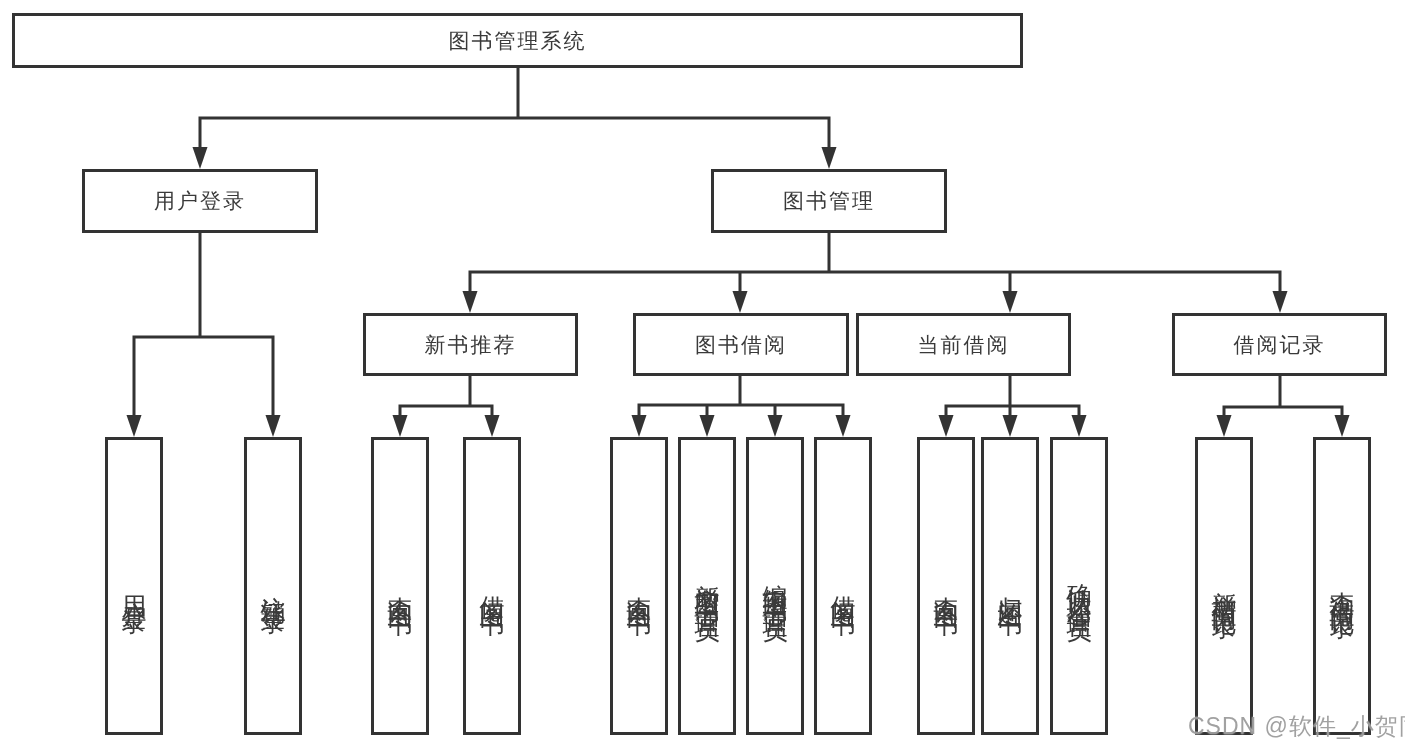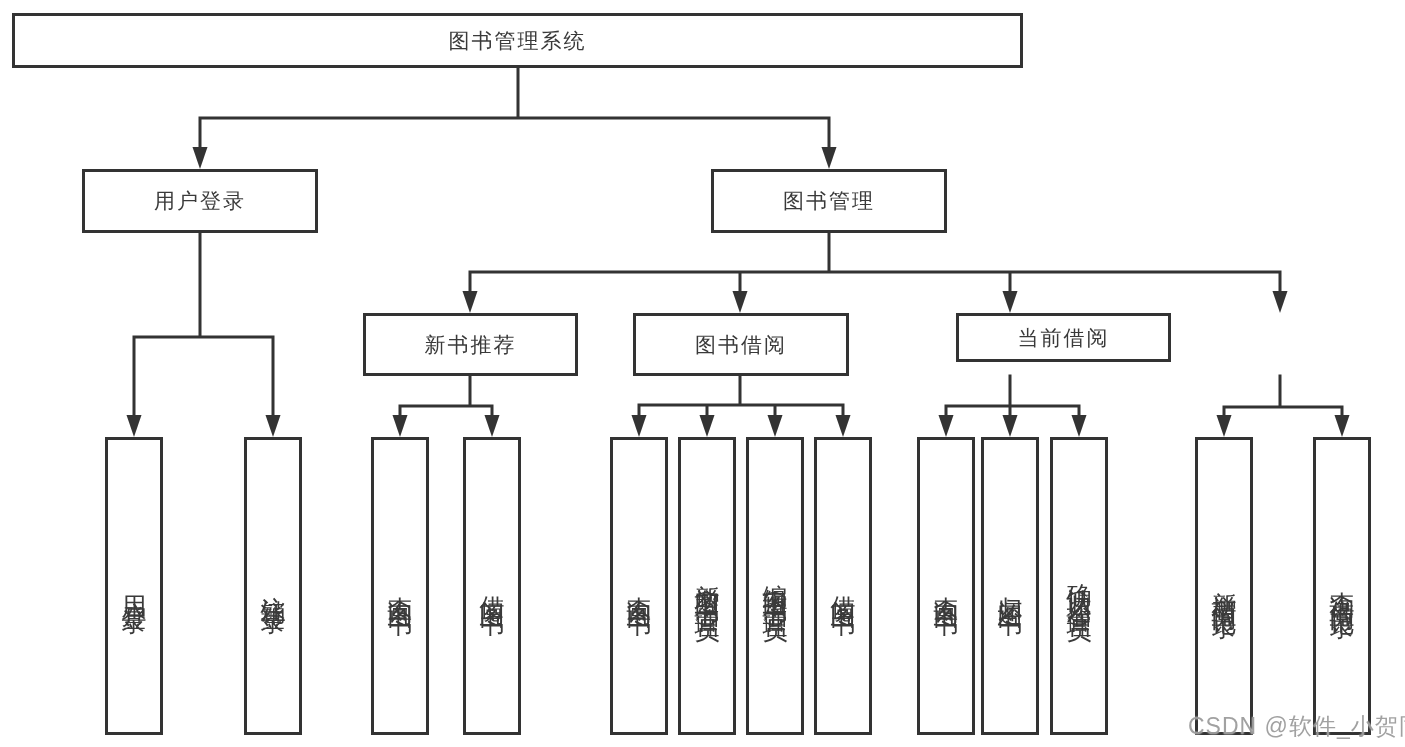--- a/index.html
+++ b/index.html
@@ -65,21 +65,22 @@
     <polygon fill="#333333" stroke="none" points="1342,437 1334.5,415 1349.5,415"></polygon>
   </svg>
 
   <div class="box" style="left:12px;top:13px;width:1011px;height:55px;">图书管理系统</div>
 
   <div class="box" style="left:82px;top:169px;width:236px;height:64px;">用户登录</div>
   <div class="box" style="left:711px;top:169px;width:236px;height:64px;">图书管理</div>
 
   <div class="box" style="left:363px;top:313px;width:215px;height:63px;">新书推荐</div>
   <div class="box" style="left:633px;top:313px;width:216px;height:63px;">图书借阅</div>
-  <div class="box" style="left:956px;top:313px;width:215px;height:49px;">当前借阅</div>
+  <div class="box" style="left:856px;top:313px;width:215px;height:63px;">当前借阅</div>
+  <div class="box" style="left:1172px;top:313px;width:215px;height:63px;">借阅记录</div>
 
   <div class="box vbox" style="left:105px;top:437px;width:58px;height:298px;">用户登录</div>
   <div class="box vbox" style="left:244px;top:437px;width:58px;height:298px;">注销登录</div>
 
   <div class="box vbox" style="left:371px;top:437px;width:58px;height:298px;">查询图书</div>
   <div class="box vbox" style="left:463px;top:437px;width:58px;height:298px;">借阅图书</div>
 
   <div class="box vbox" style="left:610px;top:437px;width:58px;height:298px;">查询图书</div>
   <div class="box vbox" style="left:678px;top:437px;width:58px;height:298px;">新增图书（管理员）</div>
   <div class="box vbox" style="left:746px;top:437px;width:58px;height:298px;">编辑图书（管理员）</div>

